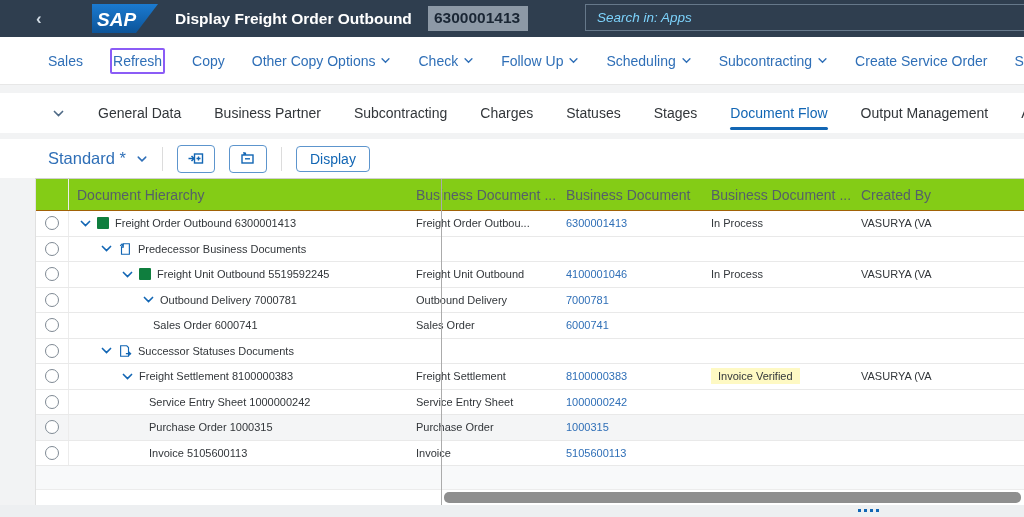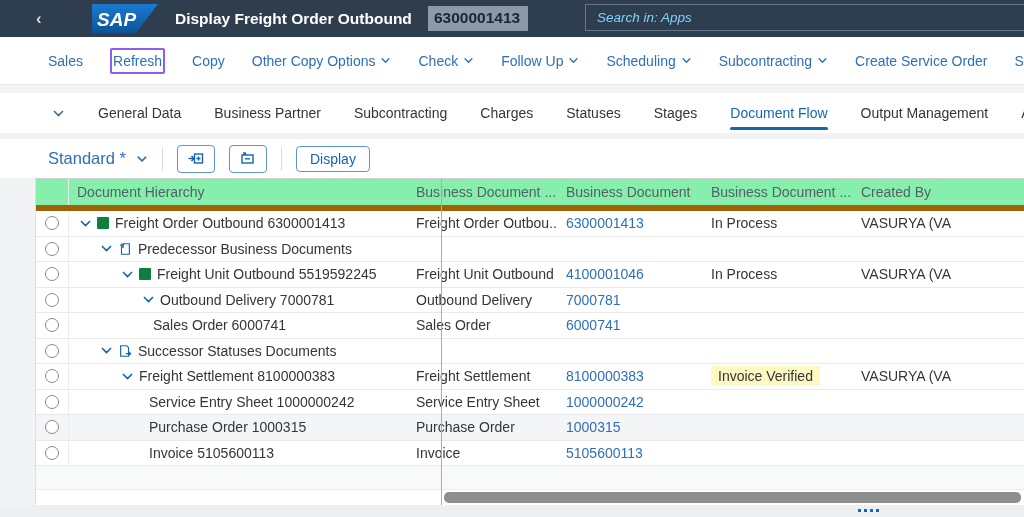--- a/index.html
+++ b/index.html
@@ -59,32 +59,32 @@
   .display-btn {
     border:1px solid #5d95cd; border-radius:4px; background:#fff; color:#1266b4;
     font-size:14px; padding:4px 13px; cursor:pointer; font-family:"Liberation Sans",sans-serif;
   }
   
   .tablewrap {
     position:absolute; top:178px; left:35px; right:0; height:327px; background:#ffffff;
     border-top:1px solid #d0d0d0; border-left:1px solid #e0e0e0;
   }
   .col-divider { position:absolute; left:405px; top:0; bottom:0; width:1px; background:#ababab; z-index:5; }
-  .thead { display:flex; height:32px; border-bottom:6px solid #a16207; align-items:flex-start; background:#86efac; }
+  .thead { display:flex; height:32px; border-bottom:1px solid #a16207; align-items:flex-start; background:#84cc16; }
   .tr { display:flex; height:25.5px; border-bottom:1px solid #e9e9e9; align-items:center; background:#fff; }
   .tr.shaded { background:#f4f5f6; }
   .td, .th { overflow:hidden; white-space:nowrap; height:100%; display:flex; align-items:center; }
   .c-sel   { width:33px; justify-content:center; border-right:1px solid #ececec; }
   .c-hier  { width:339px; padding-left:0; }
   .c-type  { width:150px; padding-left:8px; }
   .c-num   { width:145px; padding-left:8px; }
   .c-stat  { width:150px; padding-left:8px; }
   .c-crby  { flex:1; padding-left:8px; }
   .th { color:#556068; font-size:14px; }
-  .td { font-size:14px; color:#32363a; }
+  .td { font-size:11px; color:#32363a; }
   .radio { width:14px; height:14px; border:1px solid #7f8a94; border-radius:50%; background:#fff; display:inline-block; cursor:pointer; }
   .indent { display:inline-block; height:1px; flex:0 0 auto; }
   .tree-chevron { flex:0 0 auto; margin-right:5px; cursor:pointer; }
   .tree-icon { flex:0 0 auto; margin-right:6px; }
   .green-sq { width:12px; height:12px; background:#0f7e3e; border-radius:1px; display:inline-block; }
   .doclink { color:#2f6fb7; text-decoration:none; cursor:pointer; }
   .status-hl { background:#fef9c3; padding:2px 7px; }
   .filler { height:24px; background:#f8f9fa; border-bottom:1px solid #ececec; }
   .scrollrow { height:16px; background:#ffffff; position:relative; }
   .hscroll-thumb { position:absolute; left:408px; right:3px; top:2px; height:11px; background:#8e8e8e; border-radius:5px; cursor:grab; }

